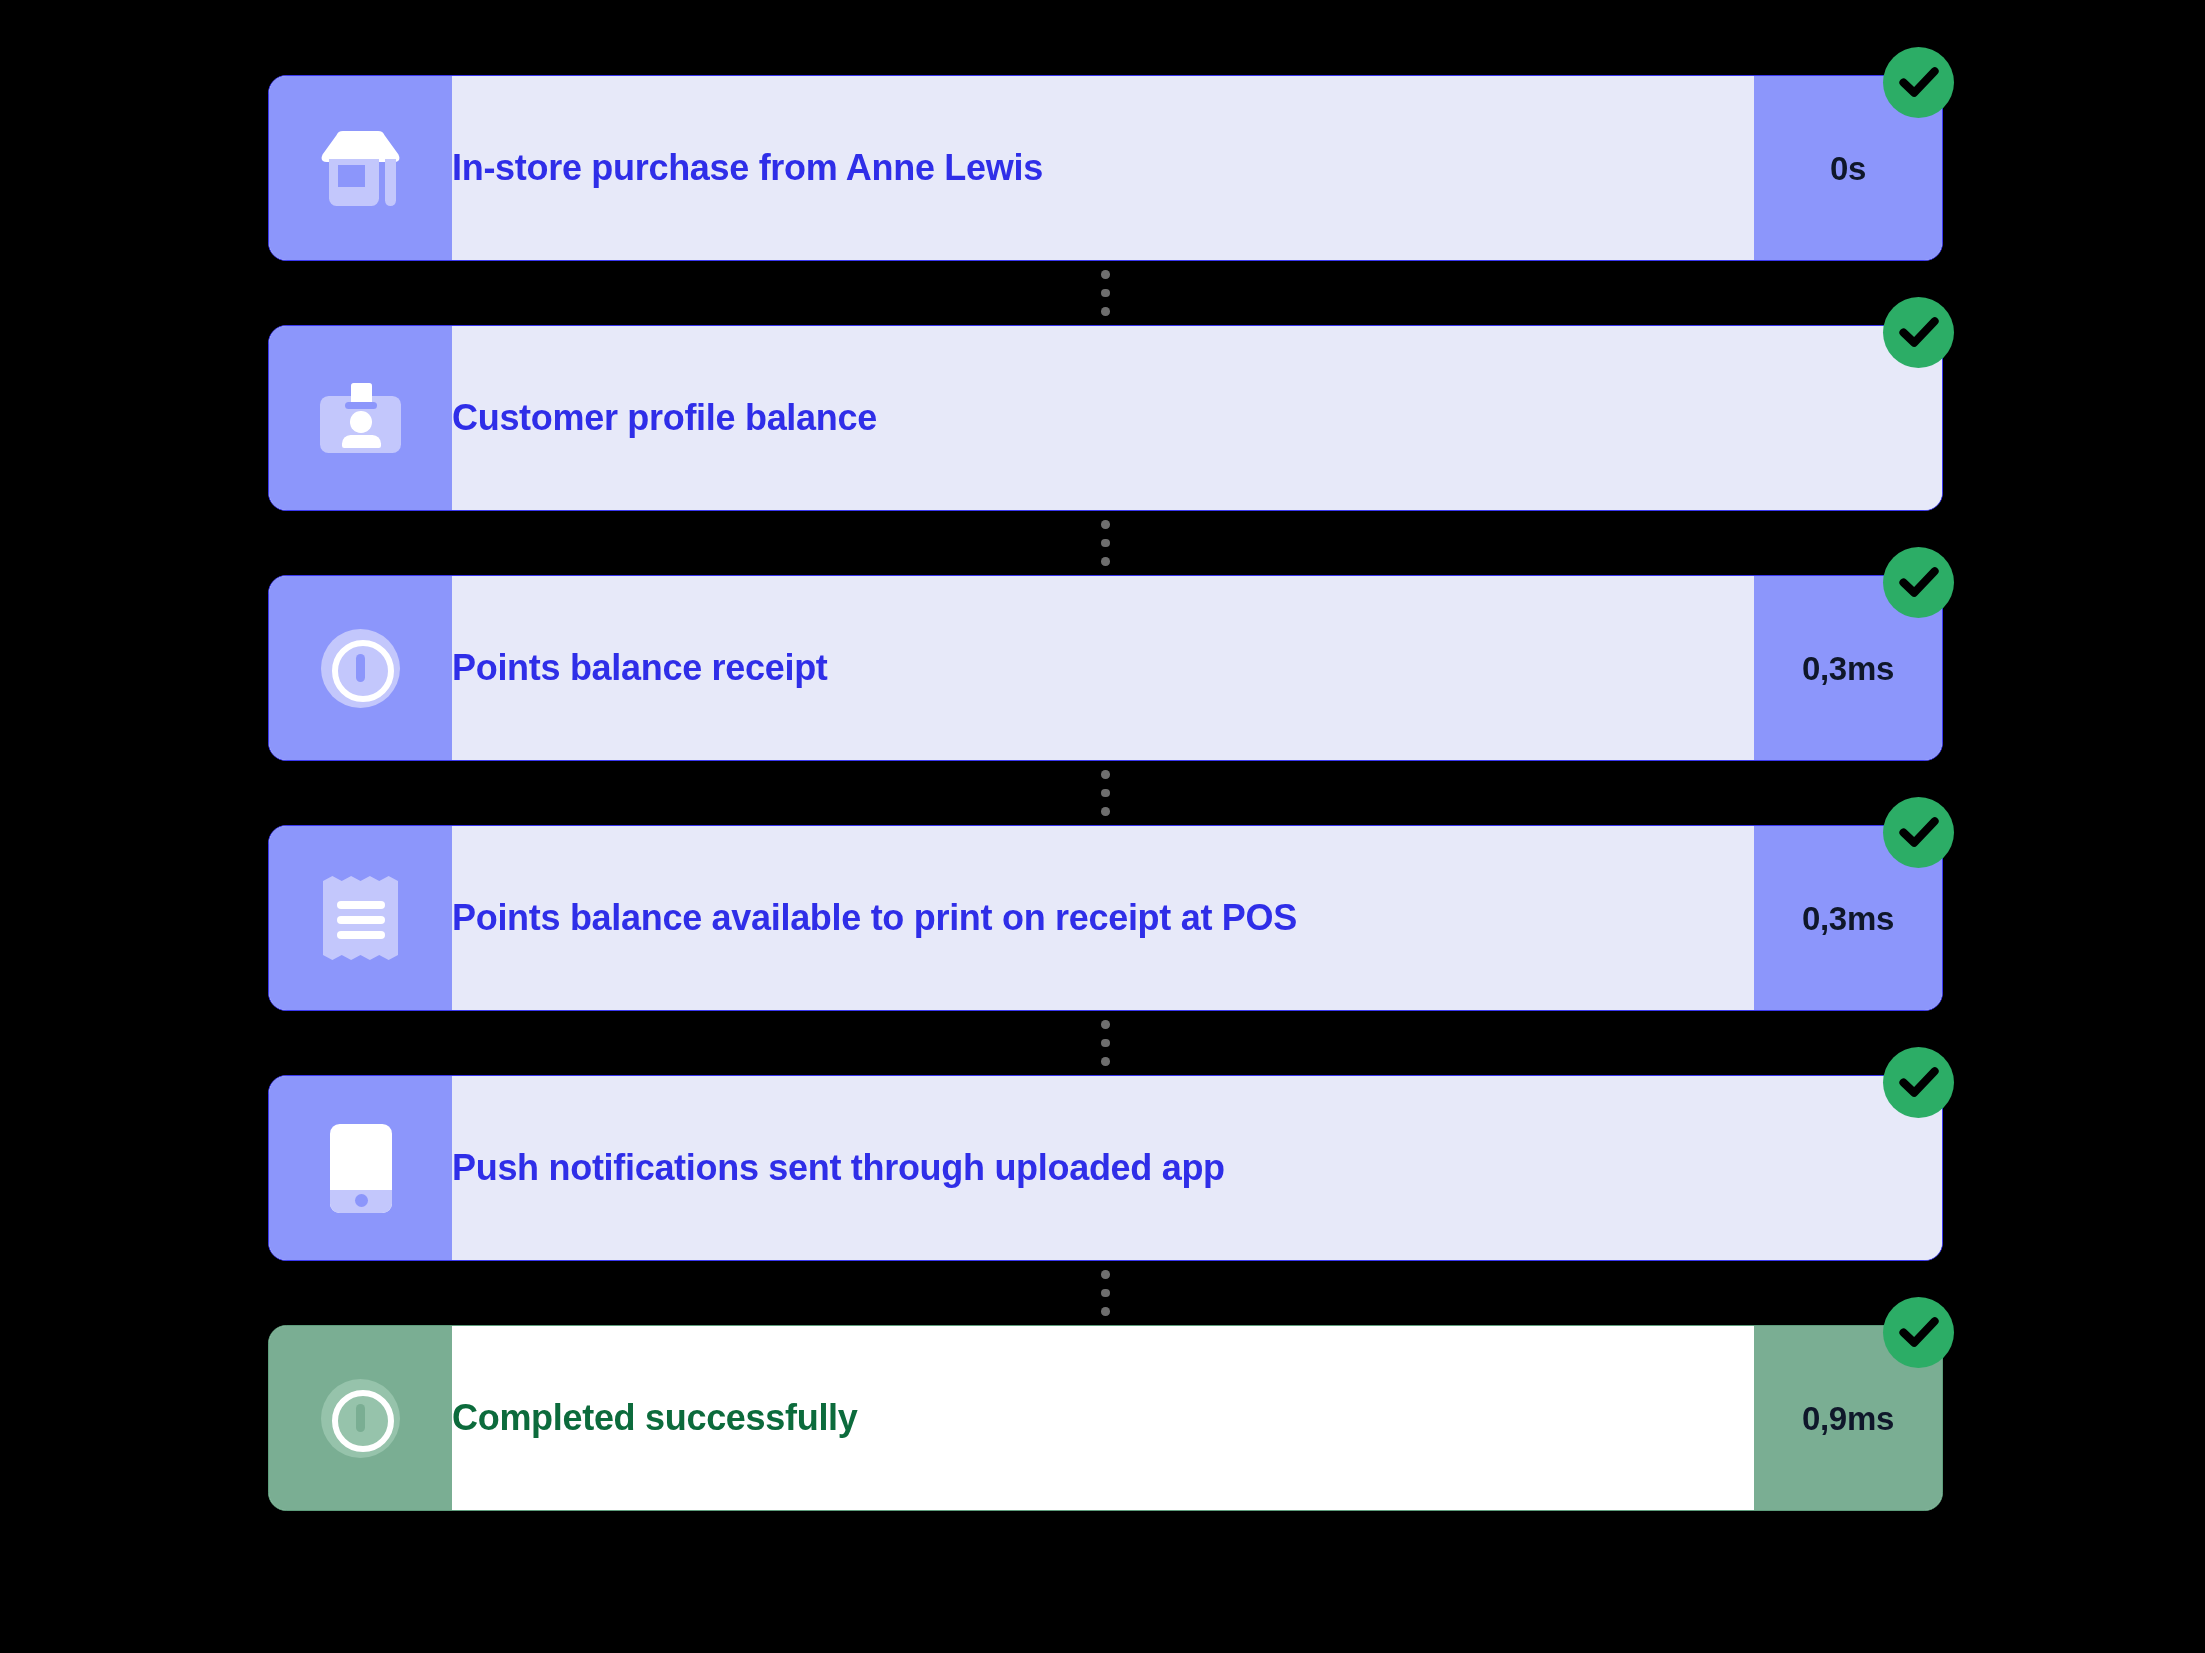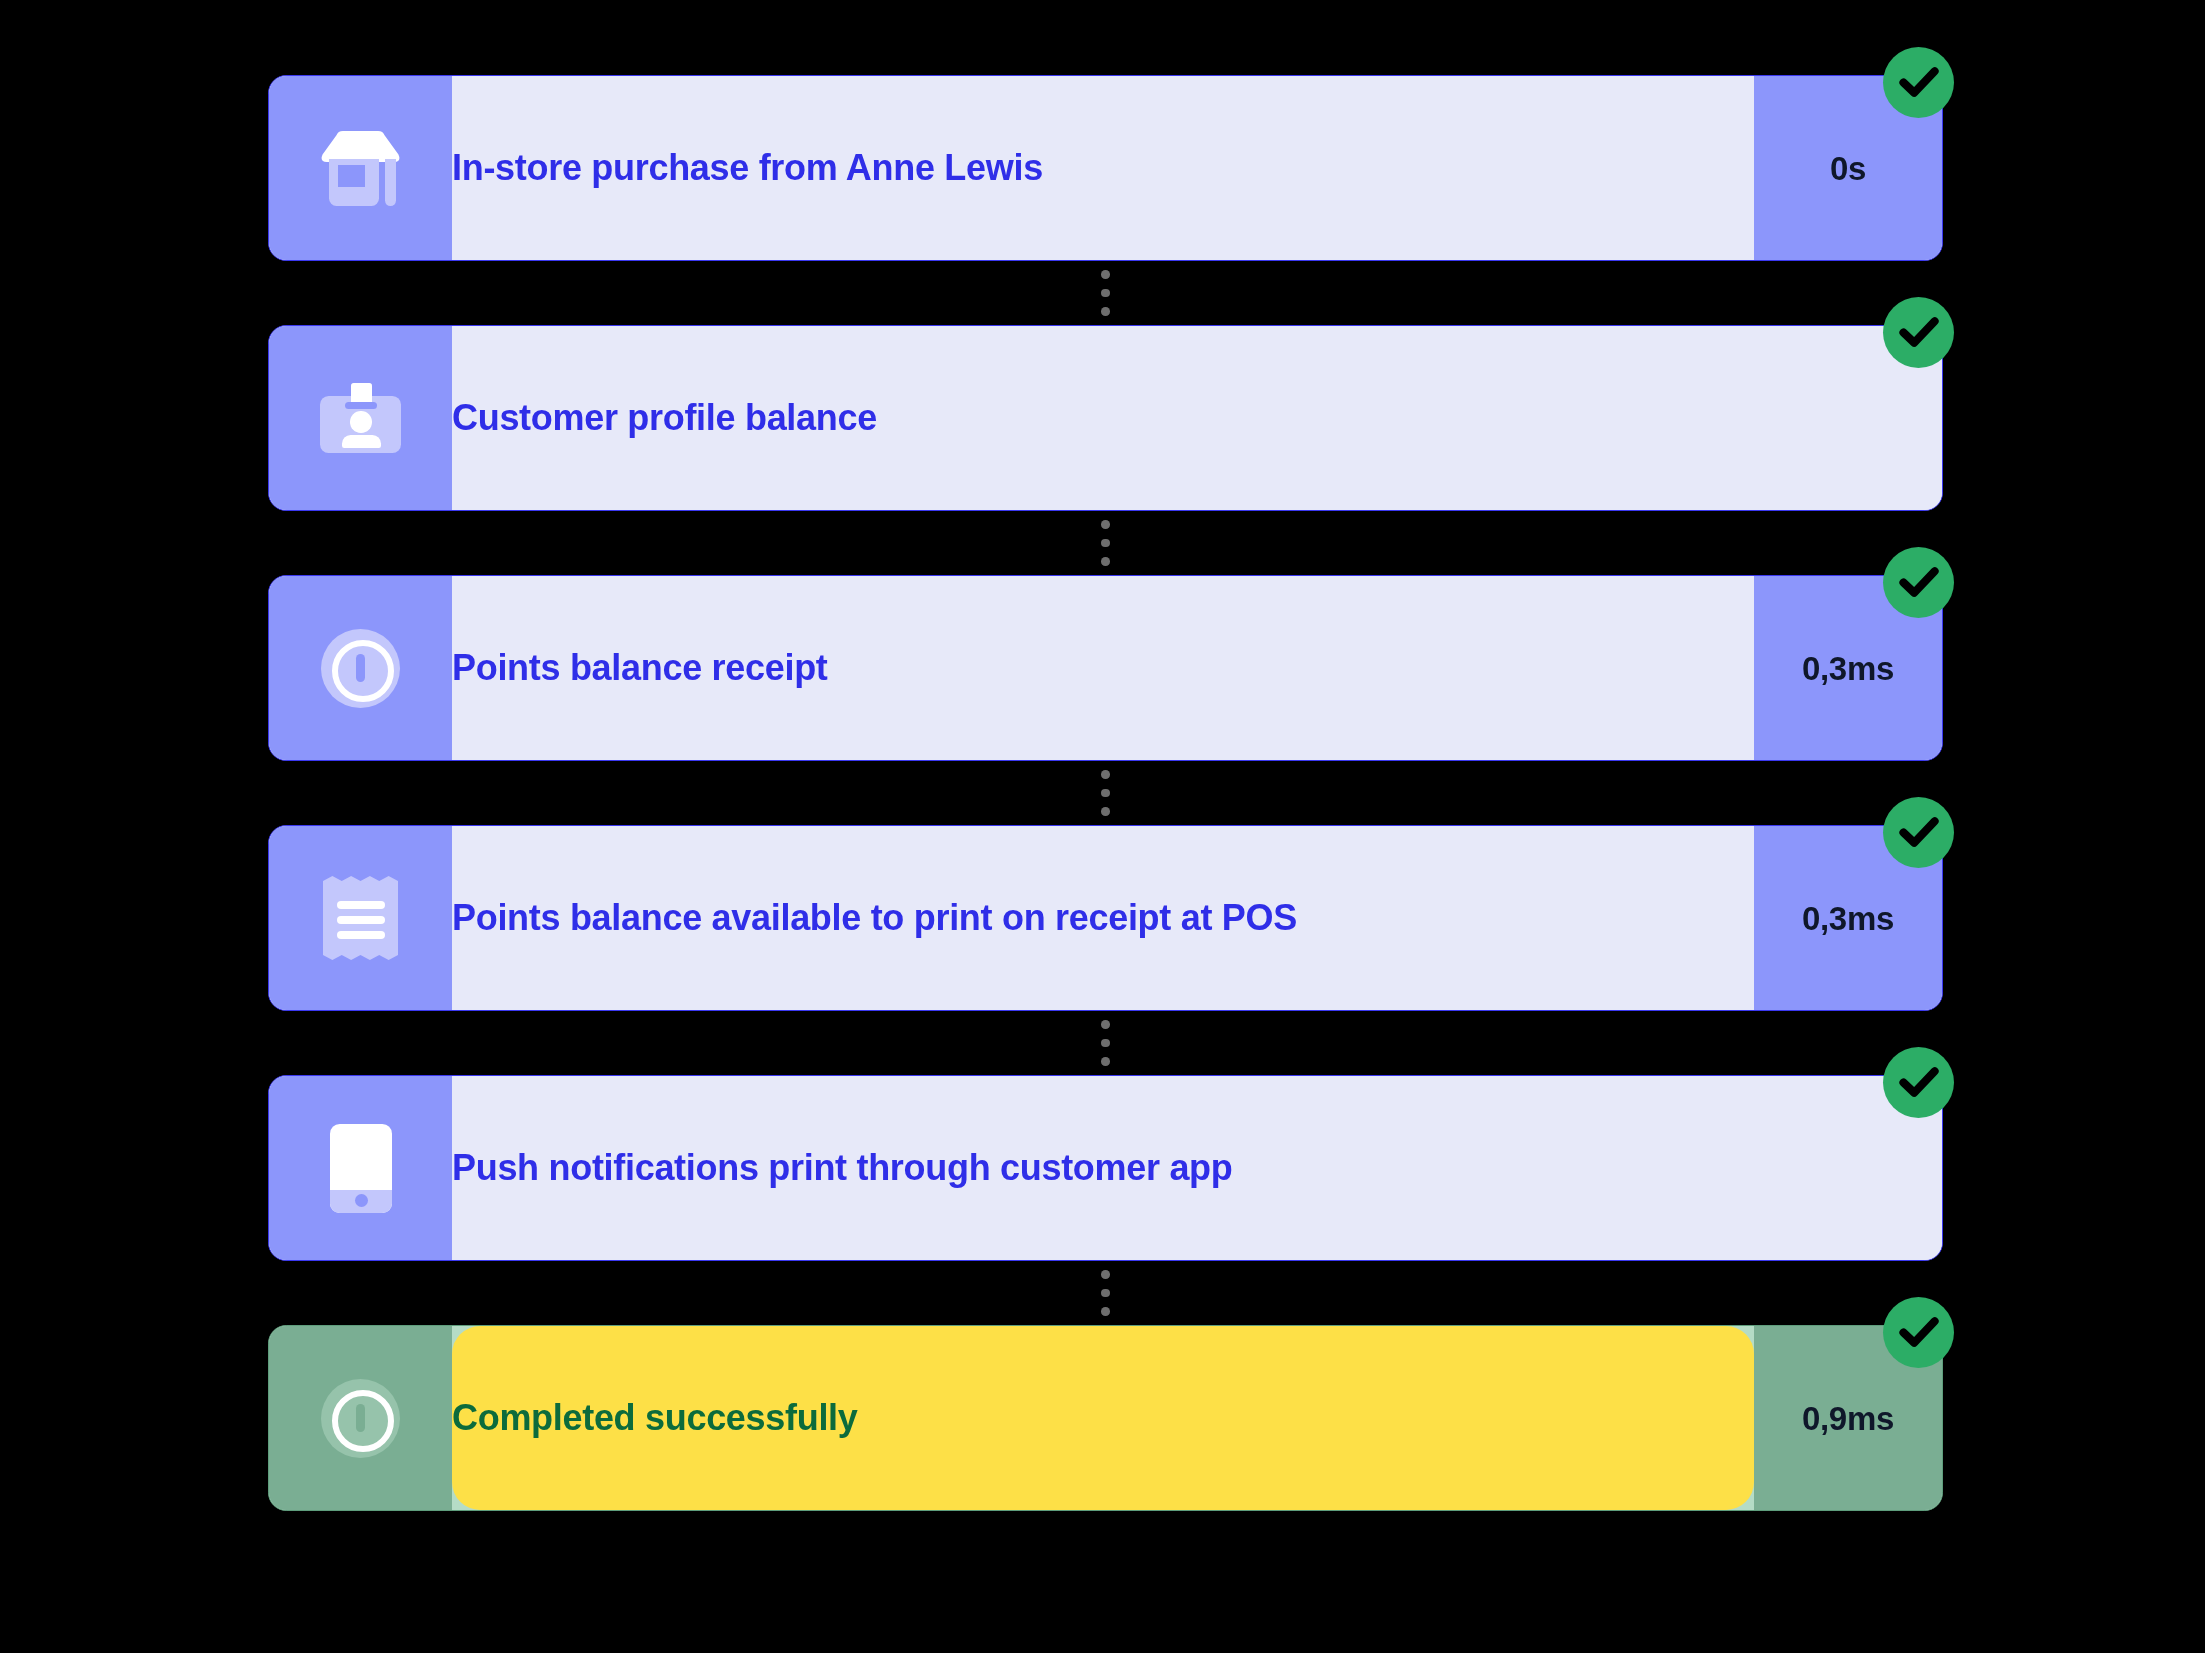--- a/index.html
+++ b/index.html
@@ -74,21 +74,21 @@
   .row.green  .icon-panel { background: #7AAE93; }
 
   
   .body-panel {
     flex: 1 1 auto;
     display: flex;
     align-items: center;
     box-sizing: border-box;
   }
   .row.purple .body-panel { background: #E7E9F9; }
-  .row.green  .body-panel { background: #fde047; border-radius: 28px; }
+  .row.green  .body-panel { background: #ffffff; }
 
   .label {
     font-size: 36px;
     font-weight: 700;
     letter-spacing: -0.3px;
     line-height: 1;
   }
   .row.purple .label { color: #2F2EE8; }
   .row.green  .label { color: #0C6B3C; }
 
@@ -364,21 +364,21 @@
           <div class="row-inner">
             <div class="icon-panel">
               <div class="ico ico-phone">
                 <div class="body">
                   <div class="chin"></div>
                 </div>
                 <div class="home"></div>
               </div>
             </div>
             <div class="body-panel">
-              <span class="label">Push notifications print through customer app</span>
+              <span class="label">Push notifications sent through uploaded app</span>
             </div>
           </div>
           <div class="check-badge">
             <svg width="71" height="71" viewBox="0 0 132 132" xmlns="http://www.w3.org/2000/svg">
               <path d="M38 66 L58 85 L96 45" fill="none" stroke="#000000" stroke-width="15" stroke-linecap="round" stroke-linejoin="round"></path>
             </svg>
           </div>
         </div>
       </div>
       <div class="connector">

